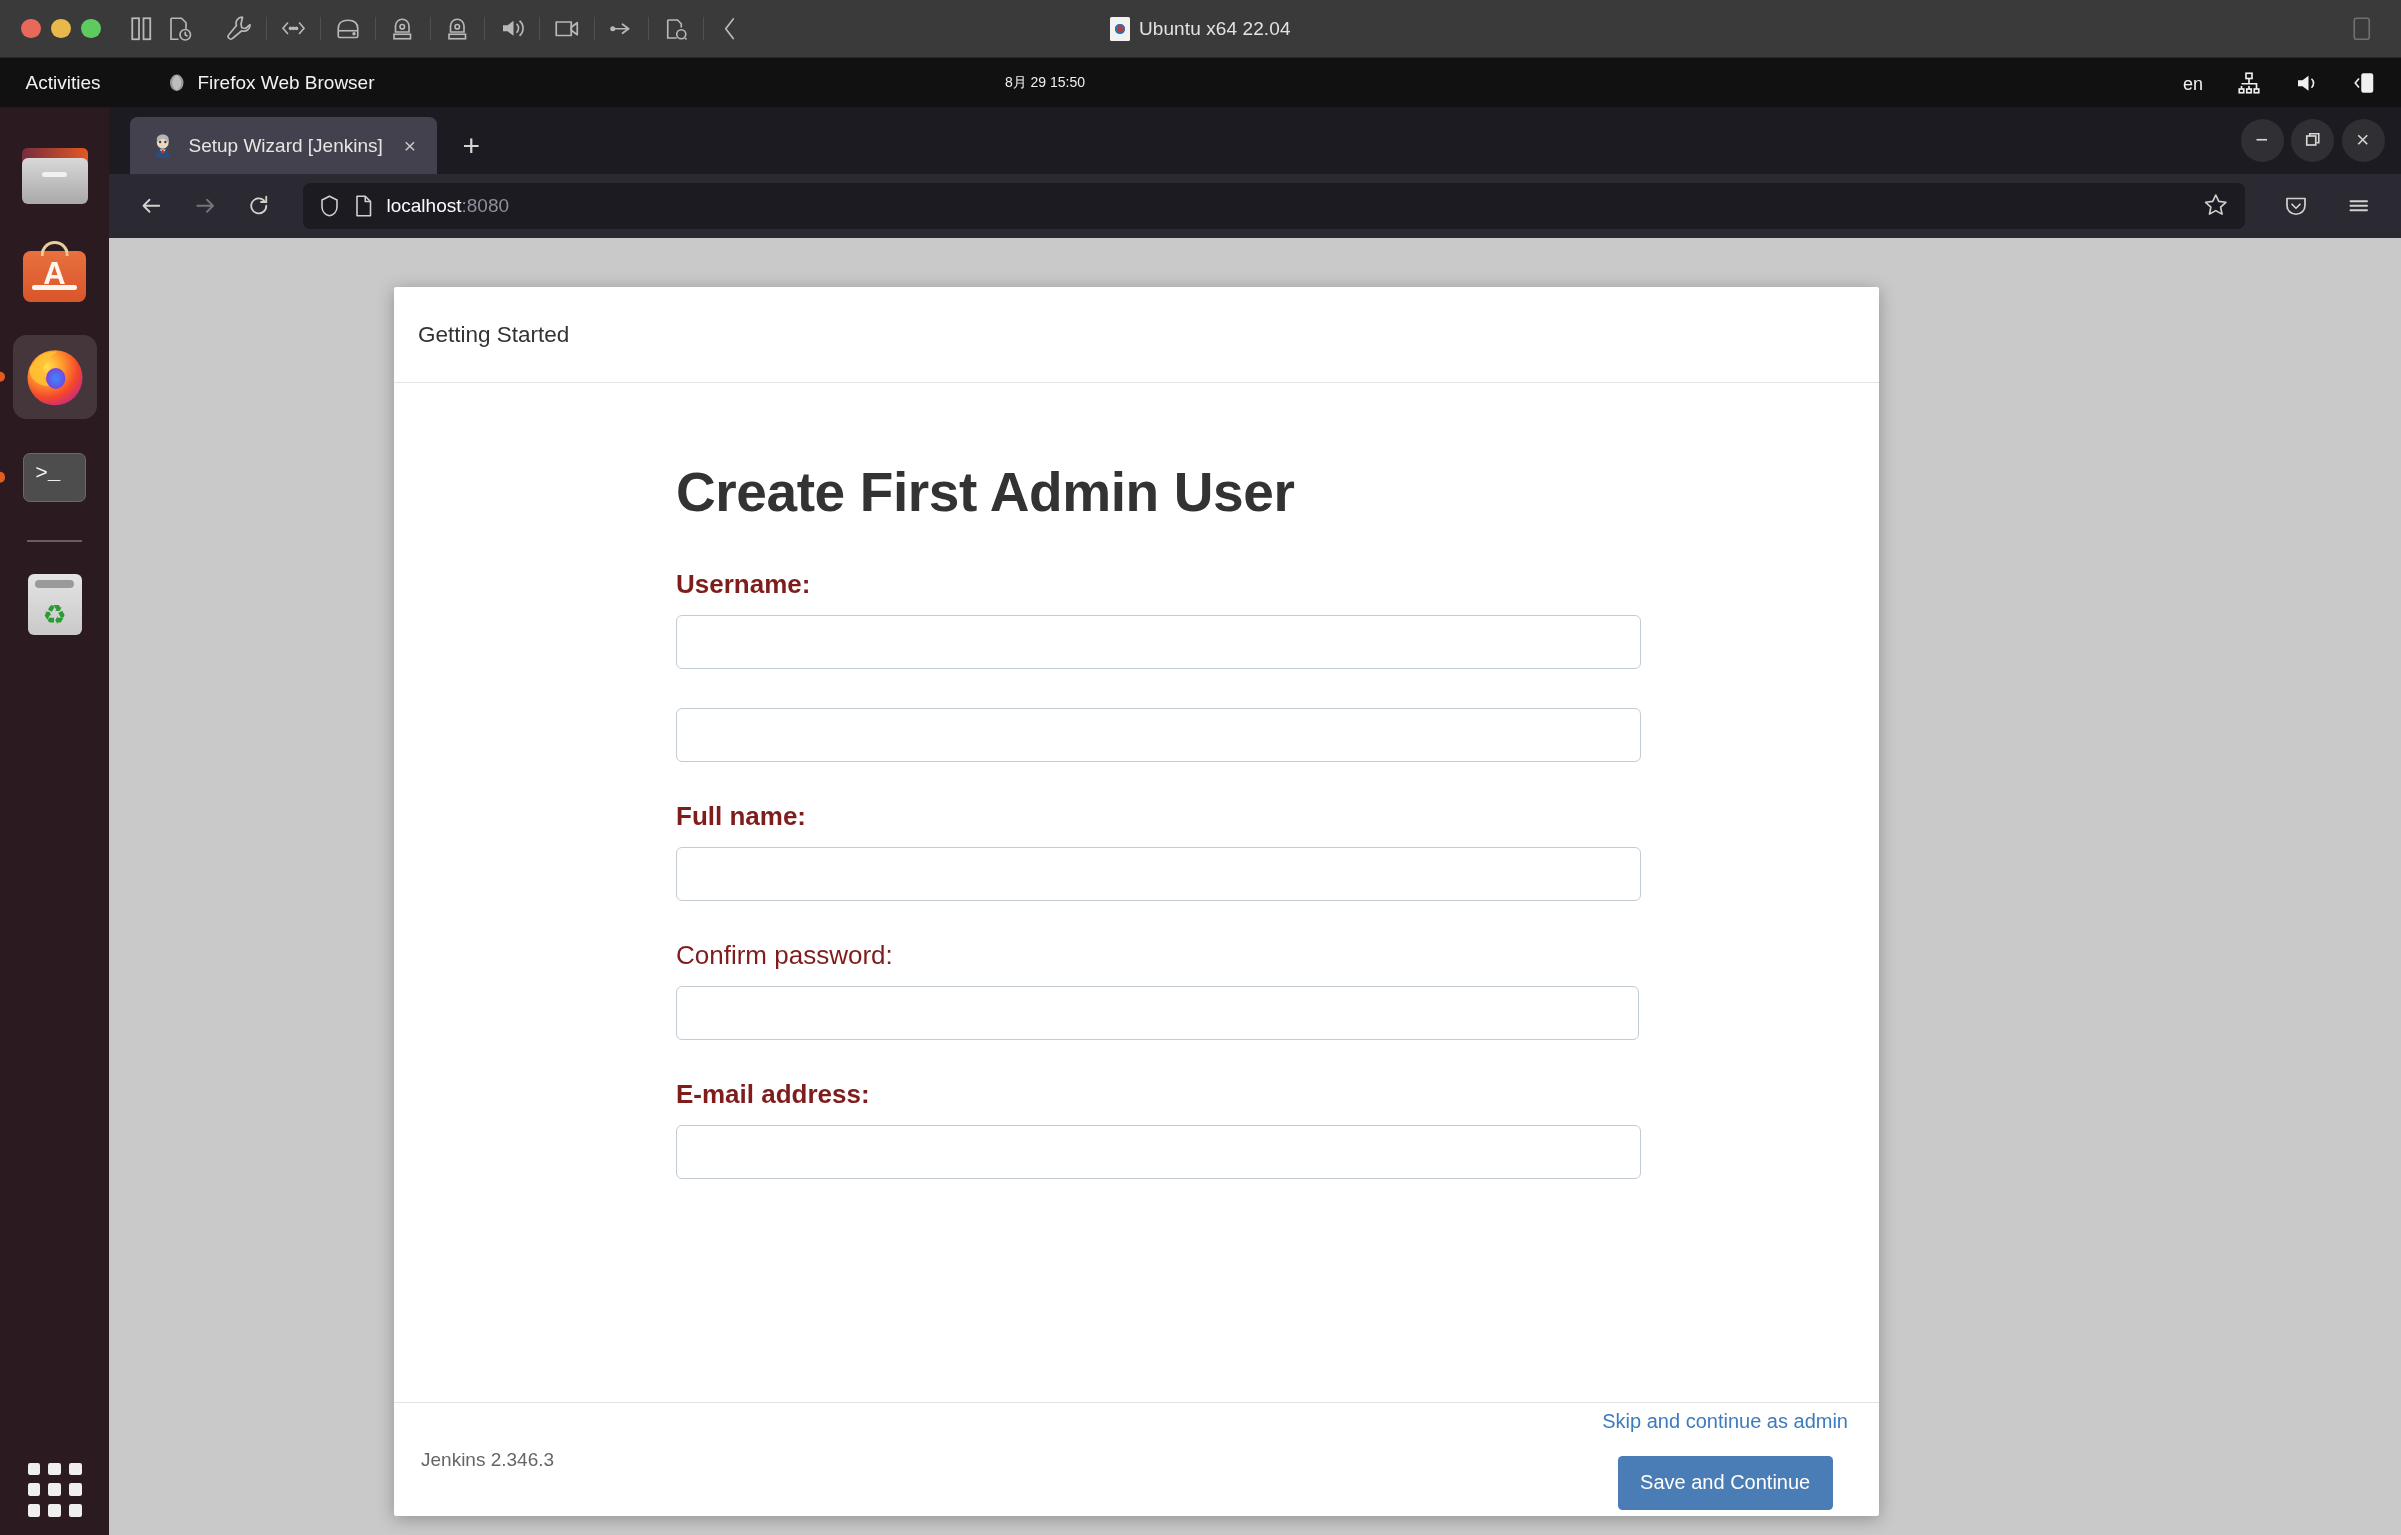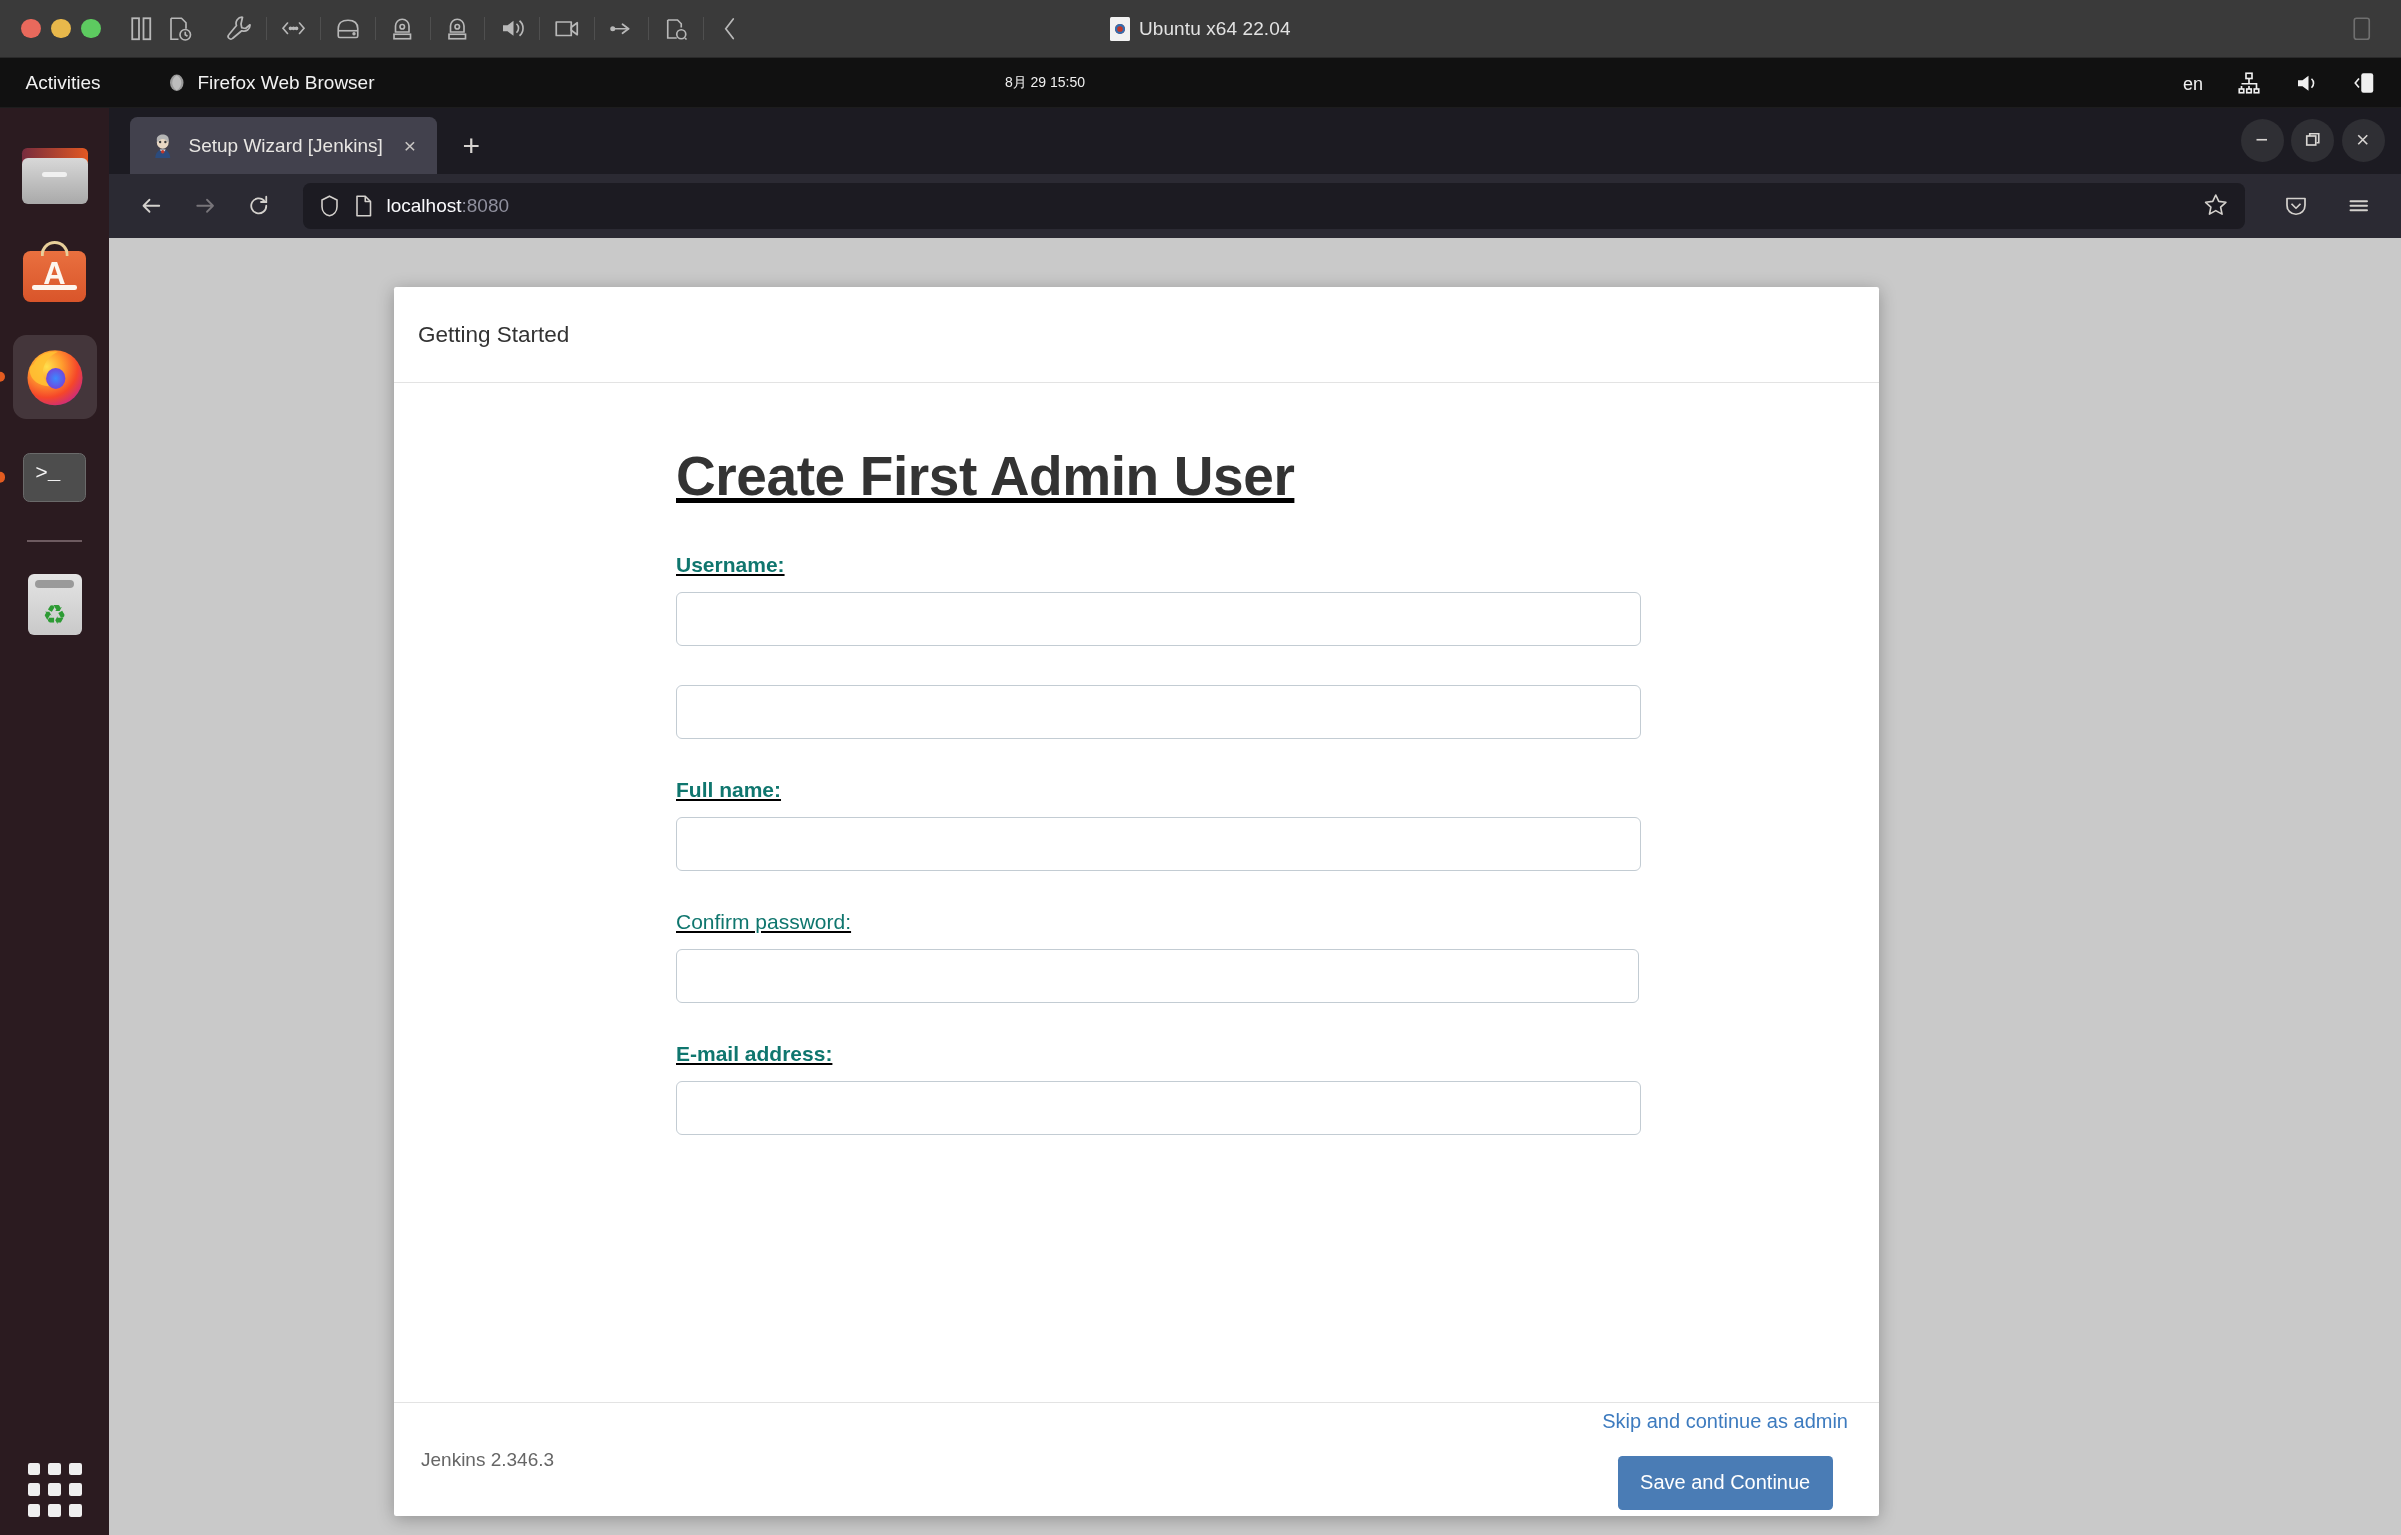--- a/index.html
+++ b/index.html
@@ -174,27 +174,27 @@
     background: #ffffff;
     box-shadow: 0 3px 16.5px rgba(0,0,0,0.28);
     border-radius: 2.2px;
   }
   .card-head {
     height: 96px; display: flex; align-items: center; padding-left: 24px;
     border-bottom: 0.7px solid #e3e3e3;
   }
   .card-head-title { font-size: 22.5px; font-weight: normal; color: #333333; }
   .card-body { padding: 61px 0 30px 0; min-height: 1019px; }
-  .form-wrap { width: 966px; margin: 0 auto; padding-left: 22.5px; text-decoration: underline; }
+  .form-wrap { width: 966px; margin: 16px auto; padding-left: 22.5px; }
   .page-title {
     font-size: 55px; font-weight: bold; color: #333333; letter-spacing: -0.4px;
     margin-bottom: 45px;
   }
   .field { margin-bottom: 39px; }
-  .field-label { font-size: 21px; color: #0f766e; font-weight: bold; margin-bottom: 15px; }
+  .field-label { font-size: 26px; color: #7f1d1d; font-weight: bold; margin-bottom: 15px; }
   .field-label.regular { font-weight: normal; }
   .field-input {
     width: 965px; height: 54px; background: #ffffff;
     border: 1.5px solid #c3ccd3; border-radius: 6px;
     font-size: 21px; color: #333; padding: 0 12px;
     font-family: "Liberation Sans", sans-serif;
     outline: none;
   }
   .field-input.short { width: 963px; }
   .card-foot {

